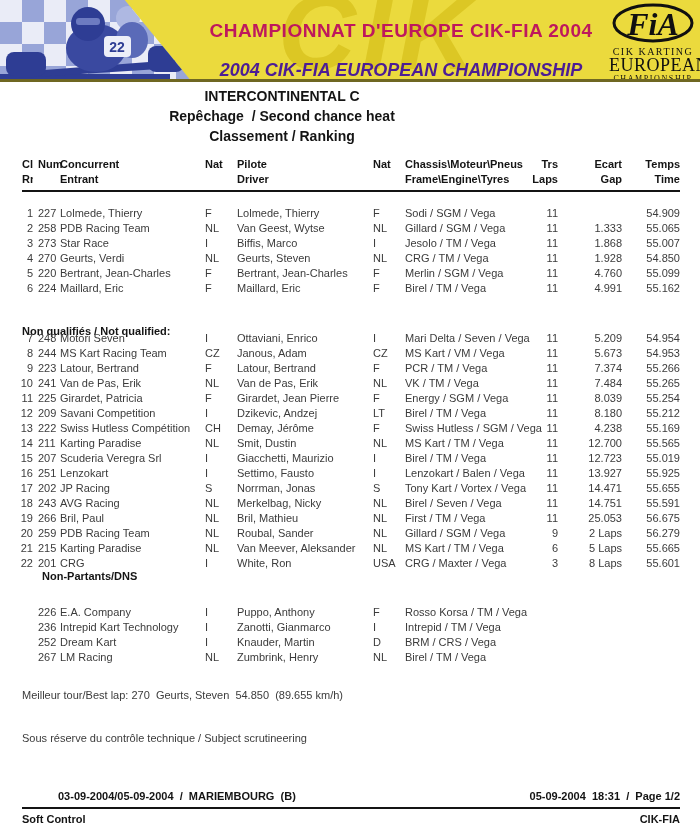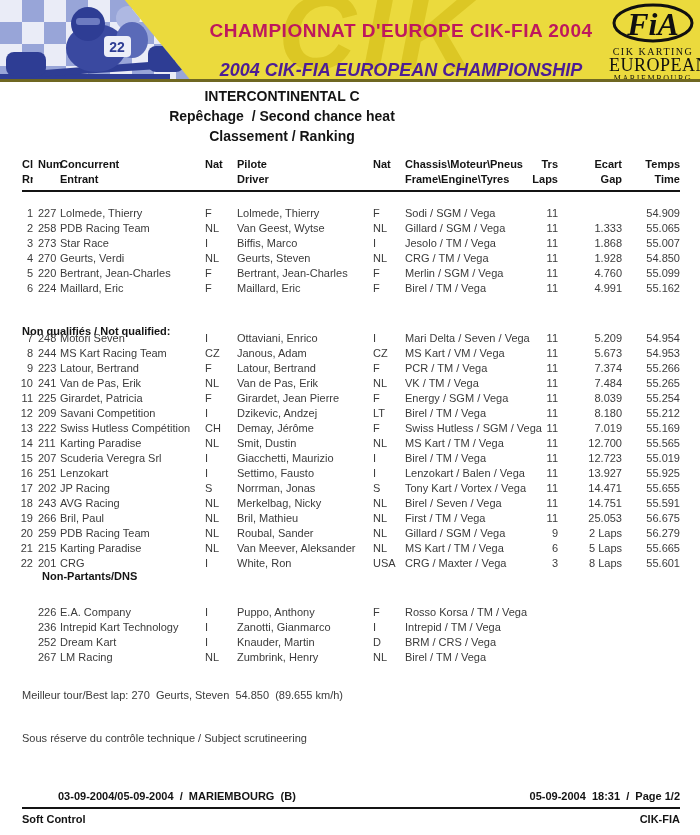--- a/index.html
+++ b/index.html
@@ -87,21 +87,21 @@
       <div class="title-fr">CHAMPIONNAT D'EUROPE CIK-FIA 2004</div>
       <div class="title-en">2004 CIK-FIA EUROPEAN CHAMPIONSHIP</div>
     </div>
     <div class="fia-logo">
       <svg width="84" height="42" viewBox="0 0 84 42">
         <ellipse cx="42" cy="21" rx="39" ry="18" fill="none" stroke="#101010" stroke-width="3"></ellipse>
         <text x="42" y="33" font-size="32" font-weight="bold" font-style="italic" fill="#101010" text-anchor="middle" font-family="Liberation Serif, serif">FiA</text>
       </svg>
       <div class="serif logo-line1">CIK KARTING</div>
       <div class="serif logo-line2">EUROPEAN</div>
-      <div class="serif logo-line3">MARIEMBOURG</div>
+      <div class="serif logo-line3">CHAMPIONSHIP</div>
       
     </div>
   </div>
 
   <div class="subtitles">
     <div class="subtitle">INTERCONTINENTAL C</div>
     <div class="subtitle">Repêchage  / Second chance heat</div>
     <div class="subtitle">Classement / Ranking</div>
   </div>
 
@@ -295,21 +295,21 @@
 
   <div class="trow">
     <span class="cell rank">13</span>
     <span class="cell num">222</span>
     <span class="cell entrant">Swiss Hutless Compétition</span>
     <span class="cell nat">CH</span>
     <span class="cell driver">Demay, Jérôme</span>
     <span class="cell nat">F</span>
     <span class="cell chassis">Swiss Hutless / SGM / Vega</span>
     <span class="cell laps">11</span>
-    <span class="cell gap">7.019</span>
+    <span class="cell gap">4.238</span>
     <span class="cell time">55.169</span>
   </div>
 
   <div class="trow">
     <span class="cell rank">14</span>
     <span class="cell num">211</span>
     <span class="cell entrant">Karting Paradise</span>
     <span class="cell nat">NL</span>
     <span class="cell driver">Smit, Dustin</span>
     <span class="cell nat">NL</span>

